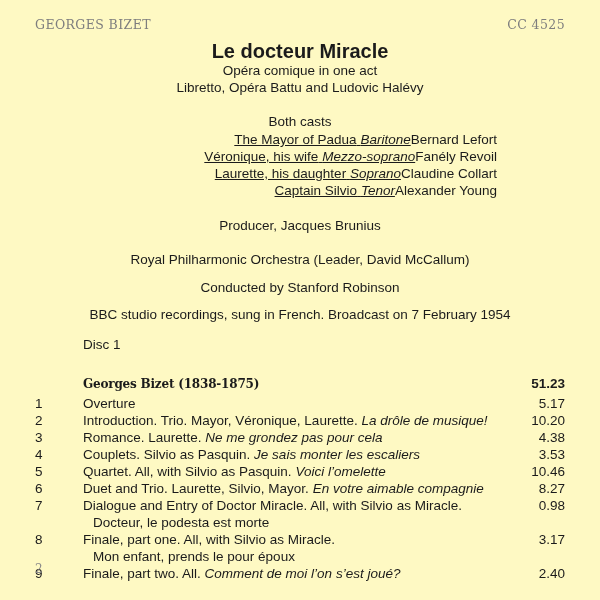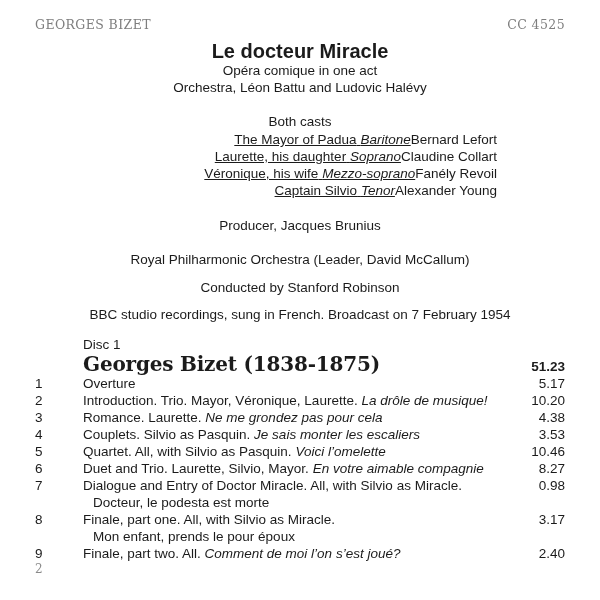--- a/index.html
+++ b/index.html
@@ -1,19 +1,19 @@
 <!DOCTYPE html>
 <html><head>
 <meta charset="utf-8">
 <style>
   html, body { margin: 0; padding: 0; background: #e8e8e8; }
   .page {
     position: relative;
     width: 600px; height: 600px;
-    background: #ffffff;
+    background: #fef9c3;
     box-sizing: border-box;
     padding: 16px 35px 0 35px;
     font-family: "Liberation Sans", sans-serif;
     font-size: 13.5px;
     line-height: 17px;
     color: #1b1b1b;
     overflow: hidden;
   }
   .it { font-style: italic; }
 
@@ -38,22 +38,23 @@
   .producer-line { margin-top: 18px; }
   .orchestra-block { margin-top: 17px; }
   .recording-line { margin-top: 10px; }
 
   .tracklist { margin-top: 13px; }
   .disc-label { margin-left: 48px; }
   .composer-row { display: flex; align-items: baseline; margin-top: 1px; }
   .composer-heading {
     flex: 1; margin-left: 48px;
     font-family: "DejaVu Serif", "Liberation Serif", serif;
-    font-weight: bold; font-size: 20px; line-height: 21px;
+    font-weight: bold; font-size: 12px; line-height: 21px;
     letter-spacing: -0.2px;
+    margin-top: 20px;
   }
   .total-duration { font-weight: bold; text-align: right; }
 
   .track-row { display: flex; align-items: flex-start; }
   .track-number { width: 48px; flex: 0 0 48px; }
   .track-title { flex: 1; padding-right: 8px; }
   .track-sub { padding-left: 10px; }
   .track-duration { white-space: nowrap; text-align: right; }
 
   .page-number {
@@ -68,37 +69,37 @@
 <div class="page">
 
   <div class="header-row">
     <span>GEORGES BIZET</span>
     <span>CC 4525</span>
   </div>
 
   <div class="title-block">
     <div class="opera-title">Le docteur Miracle</div>
     <div>Opéra comique in one act</div>
-    <div>Orchestra, Léon Battu and Ludovic Halévy</div>
+    <div>Libretto, Opéra Battu and Ludovic Halévy</div>
   </div>
 
   <div class="cast-block">
     <div class="cast-heading">Both casts</div>
     <div class="cast-rows">
       <div class="cast-row">
         <span class="cast-role"><span>The Mayor of Padua</span> <span class="it">Baritone</span></span>
         <span class="cast-performer">Bernard Lefort</span>
       </div>
       <div class="cast-row">
+        <span class="cast-role"><span>Véronique, his wife</span> <span class="it">Mezzo-soprano</span></span>
+        <span class="cast-performer">Fanély Revoil</span>
+      </div>
+      <div class="cast-row">
         <span class="cast-role"><span>Laurette, his daughter</span> <span class="it">Soprano</span></span>
         <span class="cast-performer">Claudine Collart</span>
-      </div>
-      <div class="cast-row">
-        <span class="cast-role"><span>Véronique, his wife</span> <span class="it">Mezzo-soprano</span></span>
-        <span class="cast-performer">Fanély Revoil</span>
       </div>
       <div class="cast-row">
         <span class="cast-role"><span>Captain Silvio</span> <span class="it">Tenor</span></span>
         <span class="cast-performer">Alexander Young</span>
       </div>
     </div>
   </div>
 
   <div class="center-line producer-line">Producer, Jacques Brunius</div>
 

